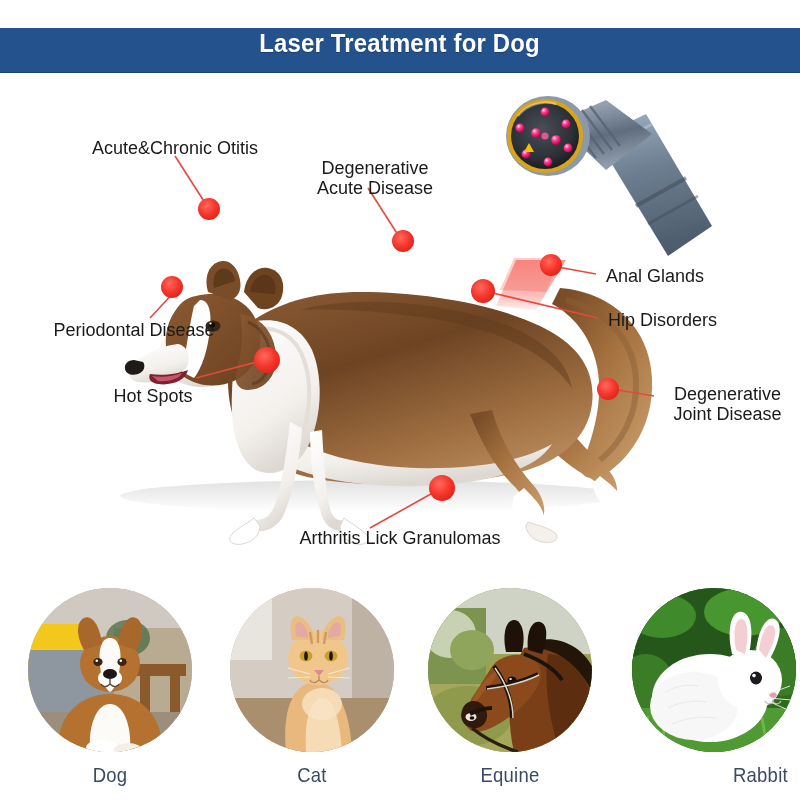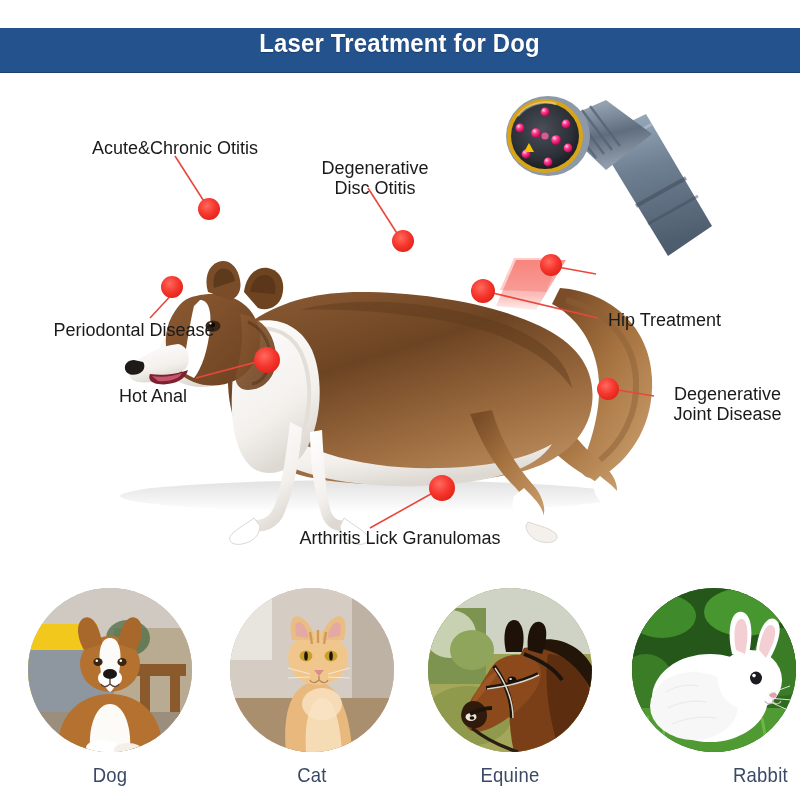--- a/index.html
+++ b/index.html
@@ -272,39 +272,42 @@
         <circle cx="442" cy="410" r="13" fill="url(#dotG)"></circle>
       </g>
     </svg>
 
     <div class="callout" style="left:90px;  top:60px;  width:170px;">
       <div>Acute&amp;Chronic Otitis</div>
     </div>
 
     <div class="callout" style="left:310px; top:80px; width:130px;">
       <div>Degenerative</div>
-      <div>Disc Otitis</div>
-    </div>
-
+      <div>Acute Disease</div>
+    </div>
+
+    <div class="callout rightal" style="left:606px; top:188px; width:170px;">
+      <div>Anal Glands</div>
+    </div>
 
     <div class="callout rightal" style="left:608px; top:232px; width:170px;">
-      <div>Hip Treatment</div>
+      <div>Hip Disorders</div>
     </div>
 
     <div class="callout" style="left:660px; top:306px; width:135px;">
       <div>Degenerative</div>
       <div>Joint Disease</div>
     </div>
 
     <div class="callout" style="left:24px;  top:242px; width:220px;">
       <div>Periodontal Disease</div>
     </div>
 
     <div class="callout" style="left:38px;  top:308px; width:230px;">
-      <div>Hot Anal</div>
+      <div>Hot Spots</div>
     </div>
 
     <div class="callout" style="left:280px; top:450px; width:240px;">
       <div>Arthritis Lick Granulomas</div>
     </div>
   </div>
 
   <div class="species-row">
 
     <div class="species" style="left:14px;top:18px;">

